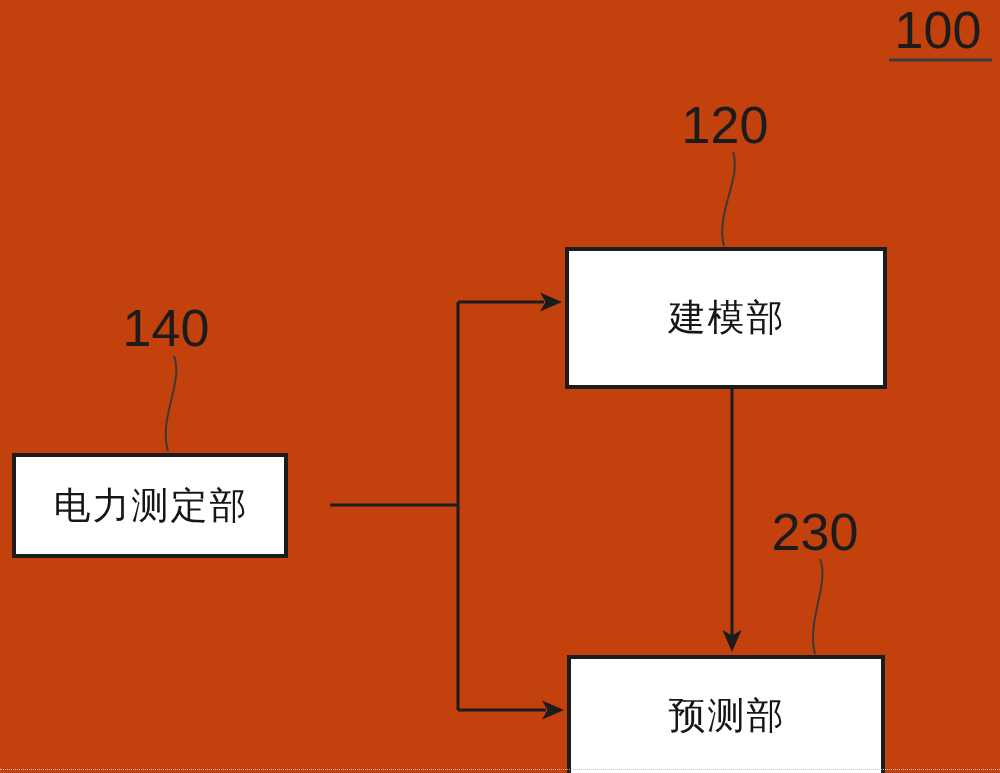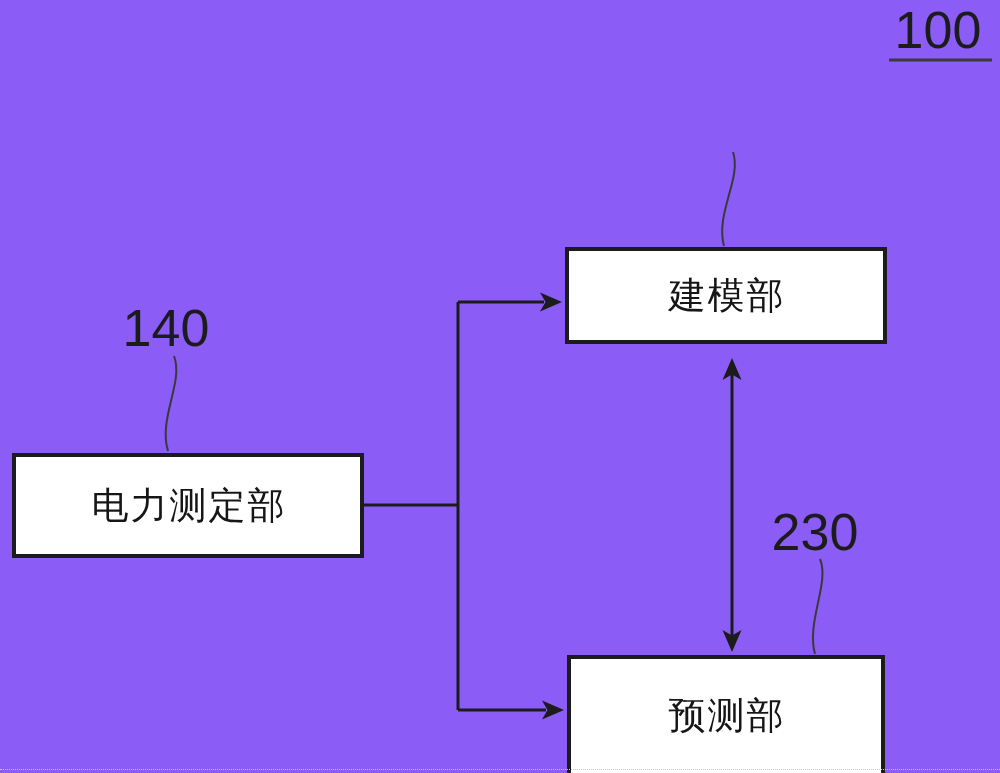--- a/index.html
+++ b/index.html
@@ -4,43 +4,43 @@
 <style>
   html, body {
     margin: 0;
     padding: 0;
     background: #ffffff;
   }
   .canvas {
     position: relative;
     width: 1000px;
     height: 773px;
-    background: #8b5cf6;
+    background: #c2410c;
     overflow: hidden;
     font-family: "Liberation Sans", sans-serif;
     text-decoration: underline;
   }
   .connector-svg {
     position: absolute;
     left: 0;
     top: 0;
     width: 1000px;
     height: 773px;
   }
   .block {
     position: absolute;
     box-sizing: border-box;
     border: 4px solid #1c1c1c;
     background: #ffffff;
     display: flex;
     align-items: center;
     justify-content: center;
   }
-  .block-110 { left: 12px;  top: 453px; width: 352px; height: 105px; }
-  .block-120 { left: 565px; top: 247px; width: 322px; height: 97px; }
+  .block-110 { left: 12px;  top: 453px; width: 276px; height: 105px; }
+  .block-120 { left: 565px; top: 247px; width: 322px; height: 142px; }
   .block-130 { left: 567px; top: 655px; width: 318px; height: 122px; }
   .block-label {
     font-family: "DejaVu Serif", "Liberation Serif", serif;
     font-size: 37px;
     color: #161616;
     letter-spacing: 2px;
     text-indent: 2px;
     white-space: nowrap;
   }
   .ref-num {
@@ -89,20 +89,21 @@
     <polygon points="732,652 722.5,630 732,635.5 741.5,630" fill="#1c1c1c"></polygon>
 
     <path d="M174,356 C184,382 158,418 168,451" stroke="#3a3a3a" stroke-width="2" fill="none"></path>
     <path d="M733,152 C742,178 715,214 724,246" stroke="#3a3a3a" stroke-width="2" fill="none"></path>
     <path d="M820,559 C830,583 806,622 815,654" stroke="#3a3a3a" stroke-width="2" fill="none"></path>
   </svg>
 
   <div class="ref-num ref-100">100</div>
 
   <div class="ref-num ref-110">140</div>
+  <div class="ref-num ref-120">120</div>
   <div class="ref-num ref-130">230</div>
 
   <div class="block block-110">
     <span class="block-label">电力测定部</span>
   </div>
   <div class="block block-120">
     <span class="block-label">建模部</span>
   </div>
   <div class="block block-130">
     <span class="block-label">预测部</span>

